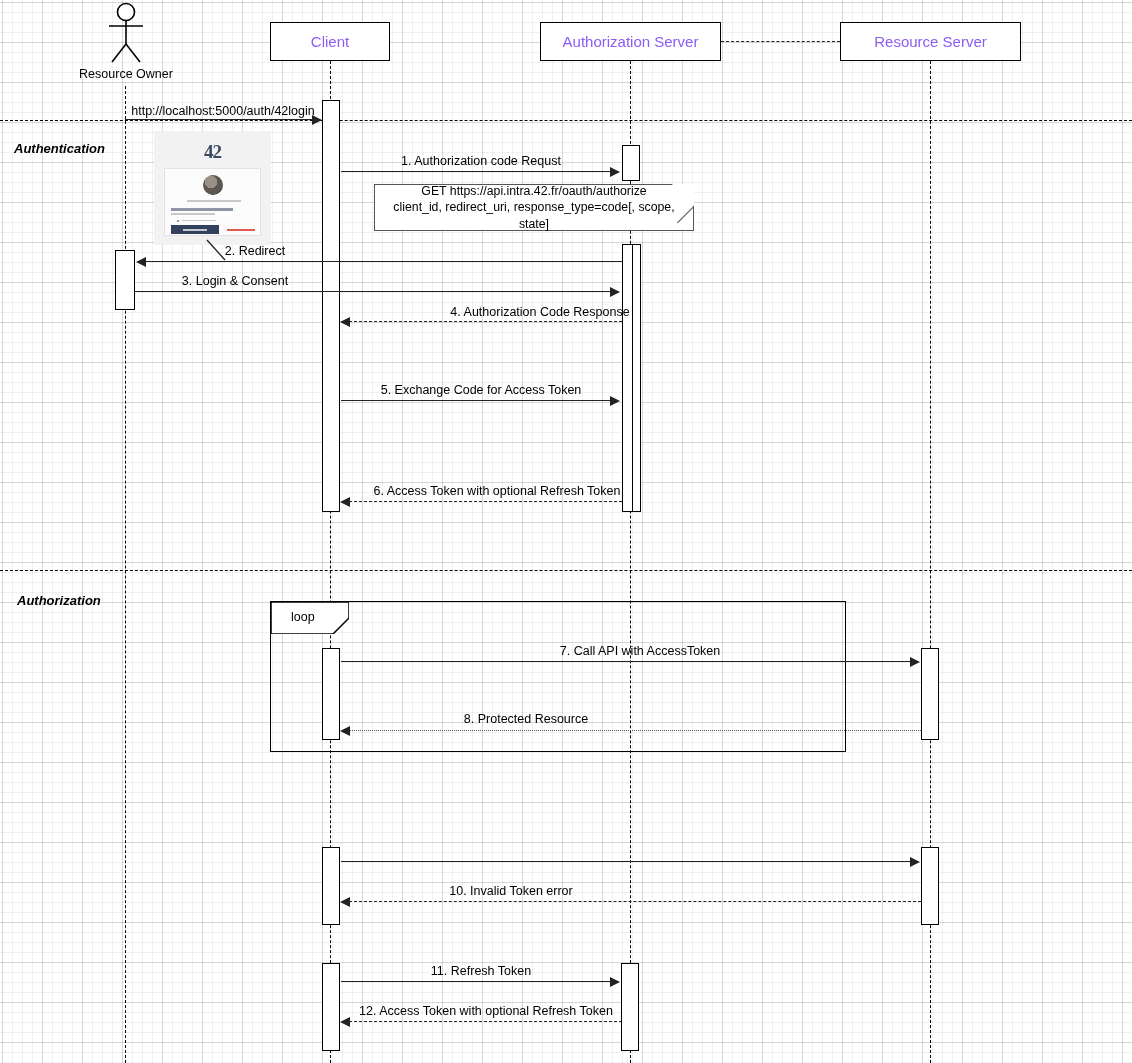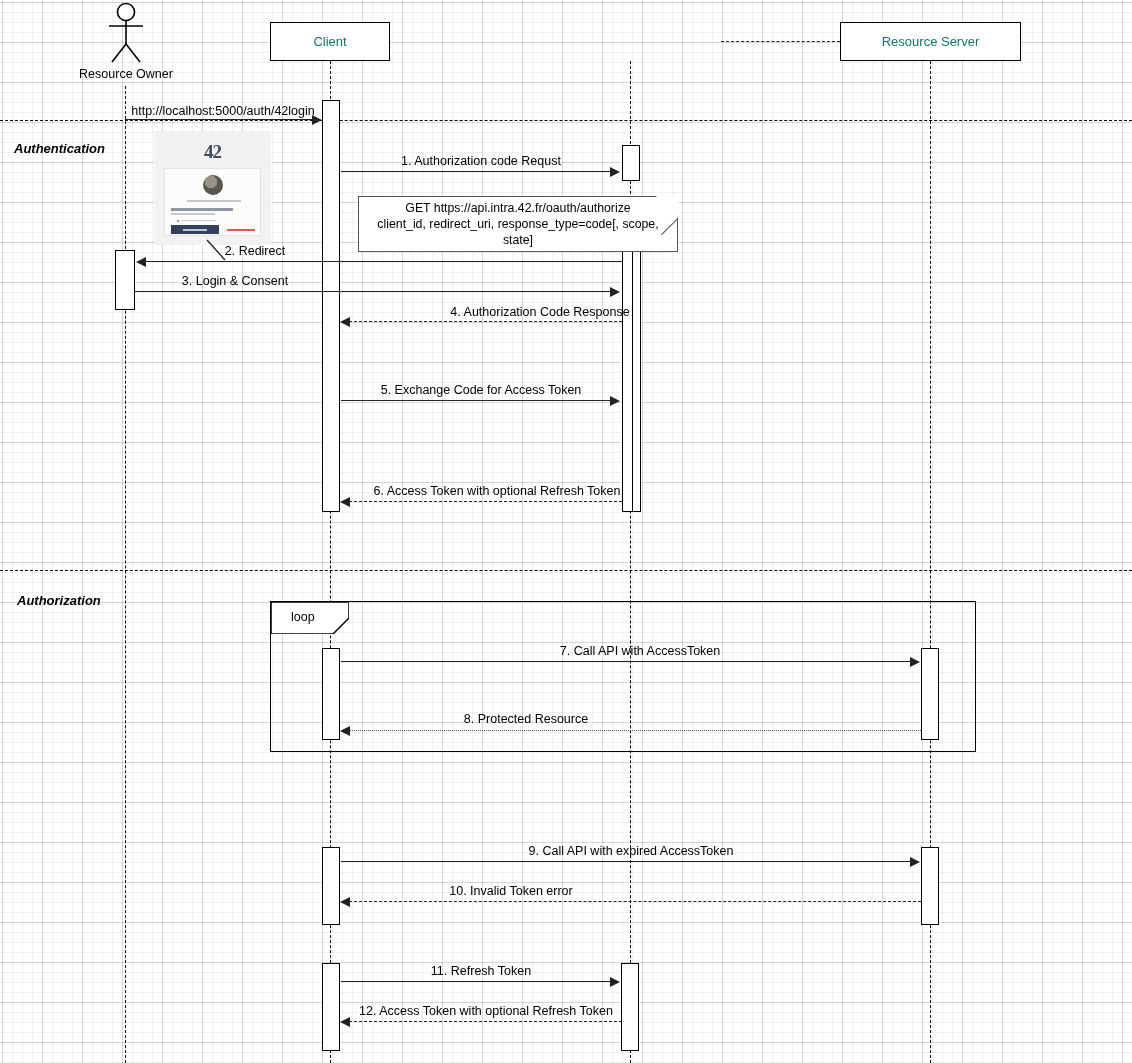--- a/index.html
+++ b/index.html
@@ -18,21 +18,21 @@
       linear-gradient(to bottom, rgba(0,0,0,0.055) 1px, transparent 1px),
       linear-gradient(to right, rgba(0,0,0,0.11) 1px, transparent 1px),
       linear-gradient(to bottom, rgba(0,0,0,0.11) 1px, transparent 1px);
     background-size: 10px 10px, 10px 10px, 40px 40px, 40px 40px;
     background-position: 2px 2px, 2px 2px, 2px 2px, 2px 2px;
   }
   .abs { position: absolute; }
 
   
   .plabel {
-    font-size: 13px; color: #0f766e; text-align: center;
+    font-size: 15px; color: #8b5cf6; text-align: center;
     line-height: 1.2; white-space: nowrap;
   }
   .pbox {
     border: 1.3px solid #000; background: #fff;
     display: flex; align-items: center; justify-content: center;
   }
   .actor-name {
     font-size: 12.5px; color: #000; text-align: center; white-space: nowrap;
   }
 
@@ -139,20 +139,23 @@
     </svg>
   </div>
   <div class="abs actor-name" style="left:56px; top:67px; width:140px; ">Resource Owner</div>
   <div class="abs lifeline" style="left:125px; top:86px; height:977px;"></div>
 
   <div class="abs pbox" style="left:270px; top:22px; width:120px; height:39px;">
     <span class="plabel">Client</span>
   </div>
   <div class="abs lifeline" style="left:330px; top:61px; height:1002px;"></div>
 
+  <div class="abs pbox" style="left:540px; top:22px; width:181px; height:39px;">
+    <span class="plabel">Authorization Server</span>
+  </div>
   <div class="abs lifeline" style="left:630px; top:61px; height:1002px;"></div>
 
   <div class="abs pbox" style="left:840px; top:22px; width:181px; height:39px;">
     <span class="plabel">Resource Server</span>
   </div>
   <div class="abs lifeline" style="left:930px; top:61px; height:1002px;"></div>
 
   <div class="abs msgline dashed" style="left:721px; top:41px; width:119px;"></div>
 
   <div class="abs activation" style="left:322px; top:100px; width:18px; height:412px;"></div>
@@ -186,21 +189,21 @@
   </div>
 
   <div class="abs msglabel" style="left:113px; top:104px; width:220px;">http://localhost:5000/auth/42login</div>
   <div class="abs msgline" style="left:125px; top:119px; width:190px;"></div>
   <div class="abs arrowR" style="left:312px; top:114.5px;"></div>
 
   <div class="abs msglabel" style="left:341px; top:154px; width:280px;">1. Authorization code Requst</div>
   <div class="abs msgline" style="left:341px; top:171px; width:270px;"></div>
   <div class="abs arrowR" style="left:610px; top:166.5px;"></div>
 
-  <div class="note" style="left:358px; top:184px; width:320px; height:56px;margin-top:12px;">
+  <div class="note" style="left:374px; top:184px; width:320px; height:47px;">
     <span class="ntext">GET https://api.intra.42.fr/oauth/authorize
 client_id, redirect_uri, response_type=code[, scope, state]</span>
     <div class="foldmask"></div>
     <div class="foldline"></div>
   </div>
 
   <div class="abs msglabel" style="left:212px; top:244px; width:86px;">2. Redirect</div>
   <div class="abs msgline" style="left:145px; top:261px; width:477px;"></div>
   <div class="abs arrowL" style="left:136px; top:256.5px;"></div>
   <svg class="abs" style="left:205px; top:238px;" width="26" height="26">
@@ -217,37 +220,36 @@
 
   <div class="abs msglabel" style="left:341px; top:383px; width:280px;">5. Exchange Code for Access Token</div>
   <div class="abs msgline" style="left:341px; top:400px; width:270px;"></div>
   <div class="abs arrowR" style="left:610px; top:395.5px;"></div>
 
 
   <div class="abs msglabel" style="left:352px; top:484px; width:290px;">6. Access Token with optional Refresh Token</div>
   <div class="abs msgline dashed" style="left:349px; top:501px; width:273px;"></div>
   <div class="abs arrowL" style="left:340px; top:496.5px;"></div>
 
-  <div class="abs fragment" style="left:270px; top:601px; width:706px; height:151px;">
+  <div class="abs fragment" style="left:270px; top:601px; width:576px; height:151px;">
     <svg class="fragment-tab-shape" viewBox="0 0 78 32" preserveAspectRatio="none">
       <path d="M0 0 L78 0 L78 16 L62 32 L0 32 Z" fill="#fff" stroke="#000" stroke-width="1.5"></path>
     </svg>
     <span class="abs" style="left:20px; top:8px; font-size:12.5px; color:#000;">loop</span>
   </div>
 
   <div class="abs msglabel" style="left:341px; top:644px; width:580px;padding-left:18px;">7. Call API with AccessToken</div>
   <div class="abs msgline" style="left:341px; top:661px; width:570px;"></div>
   <div class="abs arrowR" style="left:910px; top:656.5px;"></div>
 
 
   <div class="abs msglabel" style="left:341px; top:712px; width:370px;">8. Protected Resource</div>
   <div class="abs msgline dotted" style="left:349px; top:730px; width:572px;"></div>
   <div class="abs arrowL" style="left:340px; top:725.5px;"></div>
 
-  <div class="abs msglabel" style="left:341px; top:844px; width:580px;">9. Call API with expired AccessToken</div>
   <div class="abs msgline" style="left:341px; top:861px; width:570px;"></div>
   <div class="abs arrowR" style="left:910px; top:856.5px;"></div>
 
   <div class="abs msglabel" style="left:341px; top:884px; width:340px;">10. Invalid Token error</div>
   <div class="abs msgline dashed" style="left:349px; top:901px; width:572px;"></div>
   <div class="abs arrowL" style="left:340px; top:896.5px;"></div>
 
   <div class="abs msglabel" style="left:341px; top:964px; width:280px;">11. Refresh Token</div>
   <div class="abs msgline" style="left:341px; top:981px; width:270px;"></div>
   <div class="abs arrowR" style="left:610px; top:976.5px;"></div>

